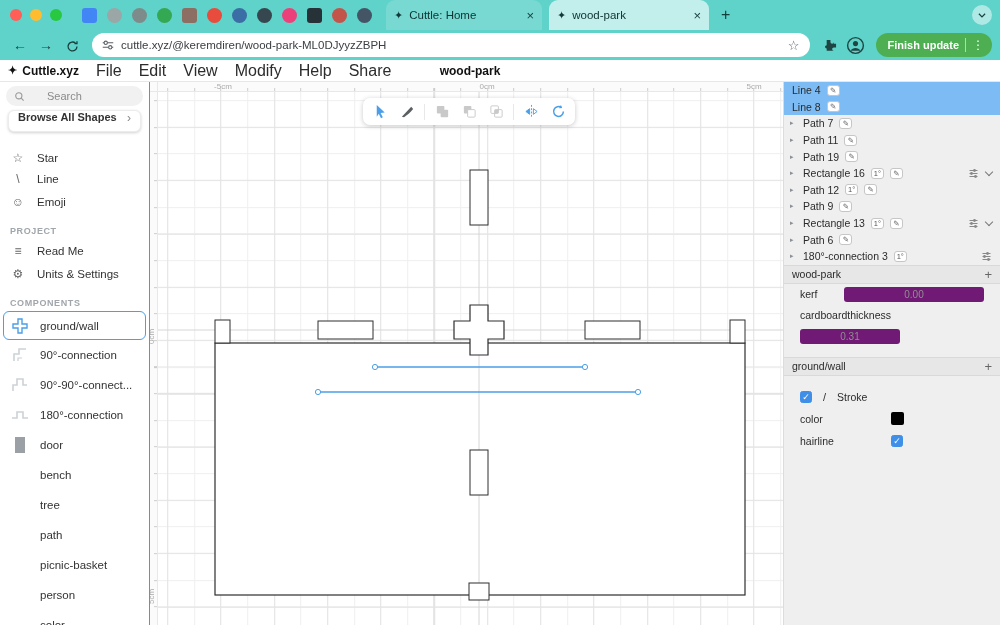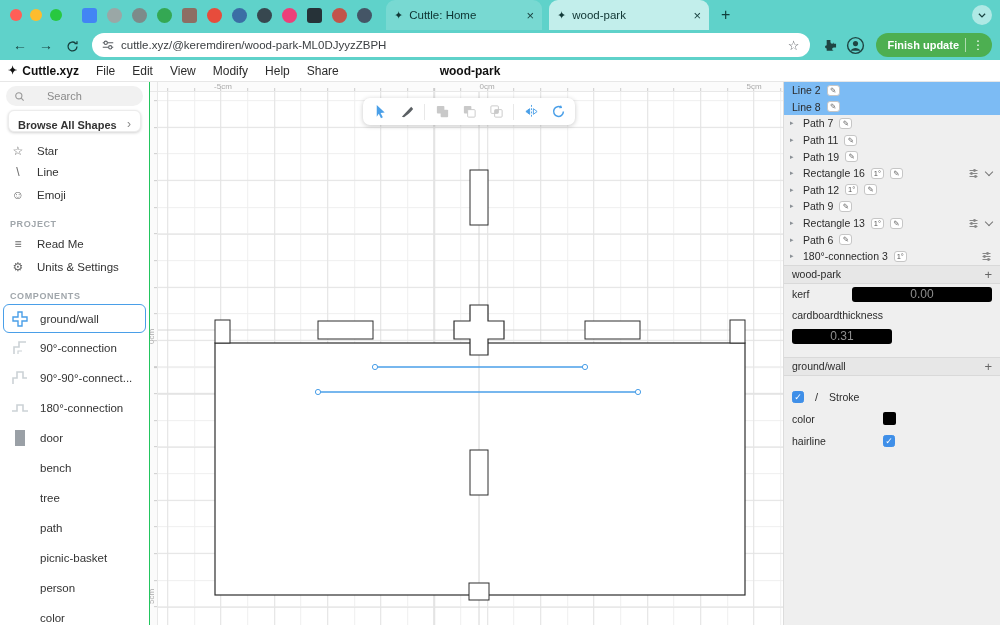--- a/index.html
+++ b/index.html
@@ -29,30 +29,30 @@
   .url { flex:1; font-size:11.5px; color:#3c4043; white-space:nowrap; overflow:hidden; }
   .urlstar { color:#5f6368; font-size:13px; }
   .chromeicon { display:flex; align-items:center; justify-content:center; width:24px; }
   .update { background:#4daf51; height:24px; border-radius:13px; display:flex; align-items:center; color:#fff; font-size:11px; font-weight:700; padding:0 8px 0 12px; gap:6px; margin-left:6px; flex:none; }
   .update .more { font-size:12px; border-left:1px solid rgba(255,255,255,.55); padding-left:6px; font-weight:400; }
 
   
   .menubar { height:22px; background:#fff; border-bottom:1px solid #e7e7e7; display:flex; align-items:center; padding:0 8px; gap:17px; position:relative; }
   .logo { display:flex; gap:5px; font-weight:700; font-size:12px; align-items:center; color:#111; }
   .logostar { font-size:11px; }
-  .mitem { font-size:12px; color:#2c2c2c; }
+  .mitem { font-size:16px; color:#2c2c2c; }
   .doctitle { position:absolute; left:47%; transform:translateX(-50%); font-weight:700; font-size:12px; color:#111; }
 
   
   .main { display:flex; height:543px; }
 
   
   .sidebar { width:150px; background:#fff; border-right:1px solid #22c55e; overflow:hidden; }
   .search { margin:4px 6px 2px; height:20px; background:#f1f1f1; border-radius:10px; display:flex; align-items:center; padding:0 8px; gap:22px; color:#8a8a8a; font-size:11px; }
-  .browse { margin:4px 8px 10px; height:22px; background:#fff; border:1px solid #ececec; box-shadow:0 1px 3px rgba(0,0,0,.18); border-radius:6px; display:flex; align-items:flex-end; justify-content:space-between; padding:0 9px; font-size:11px; font-weight:700; color:#333; }
+  .browse { margin:4px 8px 17px; height:22px; background:#fff; border:1px solid #ececec; box-shadow:0 1px 3px rgba(0,0,0,.18); border-radius:6px; display:flex; align-items:flex-start; justify-content:space-between; padding:0 9px; font-size:11px; font-weight:700; color:#333; }
   .bchev { color:#888; font-weight:400; font-size:12px; }
   .srow { display:flex; align-items:center; height:23px; padding-left:10px; gap:11px; font-size:11.5px; color:#333; }
   .sicon { width:16px; text-align:center; color:#666; font-size:12px; }
   .slabel { margin:13px 0 3px 10px; font-size:9px; font-weight:700; letter-spacing:.6px; color:#a0a6ab; }
   .crow { display:flex; align-items:center; height:30px; padding-left:9px; gap:9px; font-size:11.5px; color:#333; }
   .crow.sel { border:1.5px solid #4a9fe8; border-radius:6px; margin:0 3px; height:29px; padding-left:5px; }
   .cicon { width:22px; height:22px; display:flex; align-items:center; justify-content:center; flex:none; }
 
   
   .canvas { flex:1; position:relative; background:#fff; overflow:hidden; }
@@ -79,22 +79,22 @@
   .panel { width:217px; background:#efefef; border-left:1px solid #dcdcdc; font-size:10.5px; color:#2b2b2b; display:flex; flex-direction:column; }
   .lrow { height:16.6px; display:flex; align-items:center; padding:0 6px; gap:3px; flex:none; }
   .lrow.sel { background:#7cbbf4; }
   .tri { width:8px; color:#8b9196; font-size:7px; flex:none; }
   .lname { white-space:nowrap; padding-left:2px; }
   .chip { height:11px; min-width:13px; background:#fff; border:1px solid #c6c6c6; border-radius:3px; display:inline-flex; align-items:center; justify-content:center; font-size:7.5px; color:#555; padding:0 1px; margin-left:3px; }
   .right { margin-left:auto; display:flex; align-items:center; gap:7px; padding-right:2px; }
   .chev { width:6px; height:6px; border-right:1.5px solid #777; border-bottom:1.5px solid #777; transform:rotate(45deg); margin-bottom:2px; }
   .phead { height:19px; background:#e7e7e7; border-top:1px solid #d9d9d9; border-bottom:1px solid #d9d9d9; display:flex; align-items:center; padding:0 8px; flex:none; }
   .plus { margin-left:auto; color:#666; font-size:13px; }
-  .prow { height:21px; display:flex; align-items:center; padding:0 8px; gap:7px; flex:none; }
-  .pfield { background:#000000; border-radius:3px; height:15px; display:flex; align-items:center; justify-content:center; color:#8f8f8f; font-size:12px; }
+  .prow { height:21px; display:flex; align-items:center; padding:0 16px; gap:7px; flex:none; }
+  .pfield { background:#701a75; border-radius:3px; height:15px; display:flex; align-items:center; justify-content:center; color:#8f8f8f; font-size:10px; }
   .gap10 { height:10px; flex:none; }
   .cb { width:12px; height:12px; border:1px solid #b5b5b5; border-radius:2.5px; background:#fff; flex:none; }
   .cb.on { background:#3f8fe8; border-color:#3f8fe8; color:#fff; font-size:9px; display:flex; align-items:center; justify-content:center; }
   .fillcircle { width:11px; height:11px; border-radius:50%; background:#555; border:1.5px solid #999; flex:none; }
   .slash { color:#333; font-size:11px; width:11px; text-align:center; }
   .swatch { width:13px; height:13px; background:#000; border-radius:2px; }
   .lblw { width:84px; }
 </style>
 </head>
 <body>
@@ -385,21 +385,21 @@
             <path d="M13.2 8a5.2 5.2 0 1 1-2-4.1" fill="none" stroke="#4a9fe8" stroke-width="1.6"></path>
             <path d="M10.6 1l1.2 3.2-3.3.4z" fill="#4a9fe8"></path>
           </svg>
       </span>
     </div>
   </div>
 
   <div class="panel">
 
     <div class="lrow sel">
-      <span class="lname">Line 2</span>
+      <span class="lname">Line 4</span>
       <span class="chip">✎</span>
     </div>
     <div class="lrow sel">
       <span class="lname">Line 8</span>
       <span class="chip">✎</span>
     </div>
     <div class="lrow">
       <span class="tri">▸</span>
       <span class="lname">Path 7</span>
       <span class="chip">✎</span>

